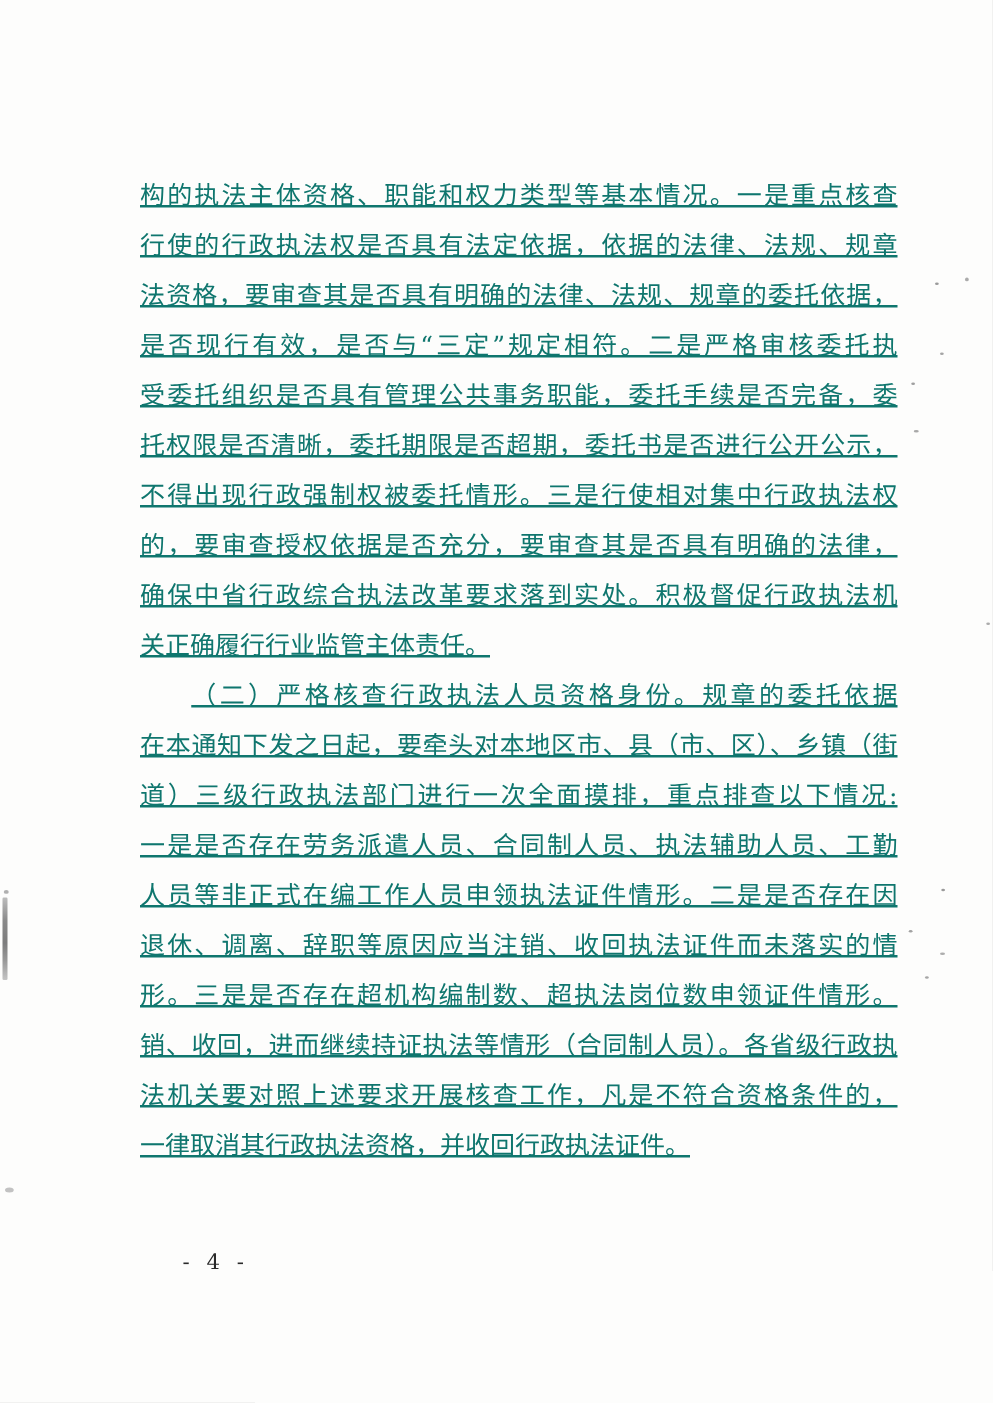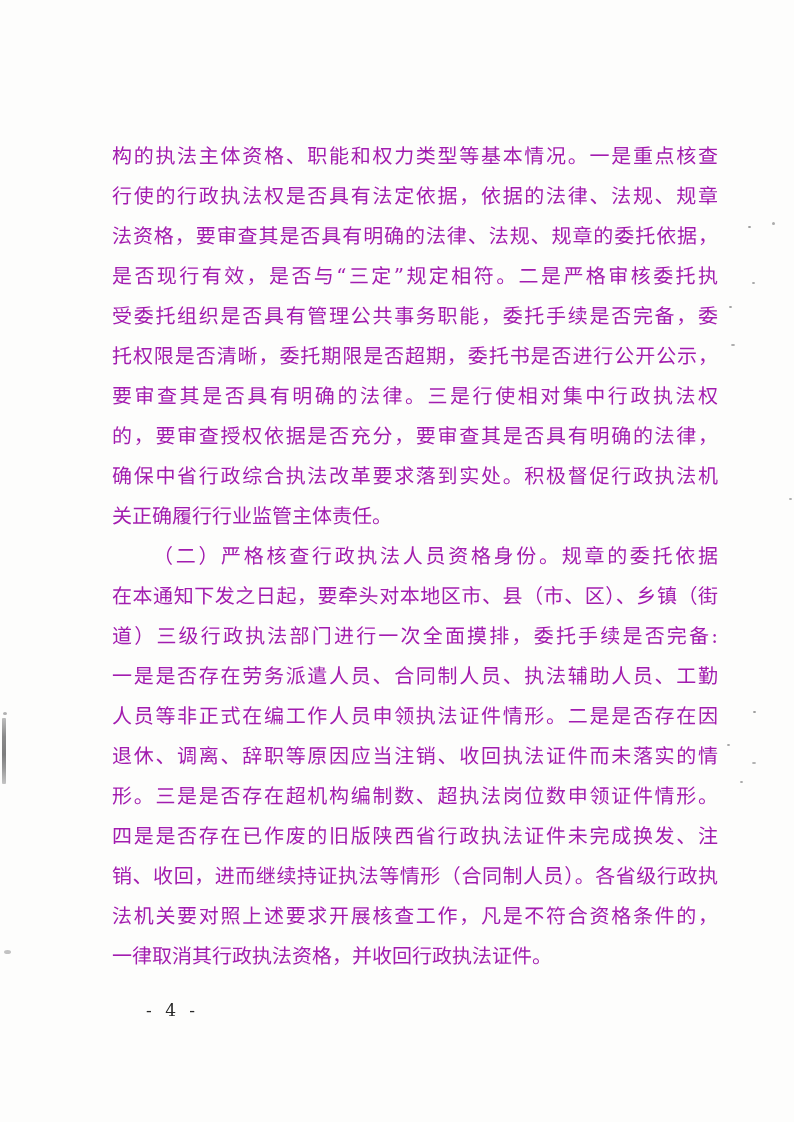--- a/index.html
+++ b/index.html
@@ -8,23 +8,24 @@
     width:794px; height:1122px;
     margin:0 auto;
     background:#fdfdfc;
     overflow:hidden;
     font-family:"DejaVu Serif","Liberation Serif",serif;
   }
   .body-text {
     position:absolute;
     left:112px; top:136px;
     width:606px;
-    color:#a21caf;
+    color:#0f766e;
     font-size:20px;
     line-height:40px;
+    text-decoration:underline;
   }
   .ln {
     height:40px;
     text-align:justify;
     text-align-last:justify;
     overflow:visible;
   }
   .ln.end { text-align:center; text-align-last:left; }
   .ln.indent { text-indent:41px; }
   .page-number {
@@ -47,32 +48,31 @@
 
 <div class="page">
 
   <div class="body-text">
     <div class="ln">构的执法主体资格、职能和权力类型等基本情况。一是重点核查</div>
     <div class="ln">行使的行政执法权是否具有法定依据，依据的法律、法规、规章</div>
     <div class="ln">法资格，要审查其是否具有明确的法律、法规、规章的委托依据，</div>
     <div class="ln">是否现行有效，是否与“三定”规定相符。二是严格审核委托执</div>
     <div class="ln">受委托组织是否具有管理公共事务职能，委托手续是否完备，委</div>
     <div class="ln">托权限是否清晰，委托期限是否超期，委托书是否进行公开公示，</div>
-    <div class="ln">要审查其是否具有明确的法律。三是行使相对集中行政执法权</div>
+    <div class="ln">不得出现行政强制权被委托情形。三是行使相对集中行政执法权</div>
     <div class="ln">的，要审查授权依据是否充分，要审查其是否具有明确的法律，</div>
     <div class="ln">确保中省行政综合执法改革要求落到实处。积极督促行政执法机</div>
     <div class="ln end">关正确履行行业监管主体责任。</div>
     <div class="ln indent">（二）严格核查行政执法人员资格身份。规章的委托依据</div>
     <div class="ln">在本通知下发之日起，要牵头对本地区市、县（市、区）、乡镇（街</div>
-    <div class="ln">道）三级行政执法部门进行一次全面摸排，委托手续是否完备:</div>
+    <div class="ln">道）三级行政执法部门进行一次全面摸排，重点排查以下情况:</div>
     <div class="ln">一是是否存在劳务派遣人员、合同制人员、执法辅助人员、工勤</div>
     <div class="ln">人员等非正式在编工作人员申领执法证件情形。二是是否存在因</div>
     <div class="ln">退休、调离、辞职等原因应当注销、收回执法证件而未落实的情</div>
     <div class="ln">形。三是是否存在超机构编制数、超执法岗位数申领证件情形。</div>
-    <div class="ln">四是是否存在已作废的旧版陕西省行政执法证件未完成换发、注</div>
     <div class="ln">销、收回，进而继续持证执法等情形（合同制人员）。各省级行政执</div>
     <div class="ln">法机关要对照上述要求开展核查工作，凡是不符合资格条件的，</div>
     <div class="ln end">一律取消其行政执法资格，并收回行政执法证件。</div>
   </div>
 
   <div class="page-number">- 4 -</div>
 
   <div class="artifact streak"></div>
   <div class="artifact speck" style="left:3px;top:712px;width:4px;height:3px;background:#b0b0b0;"></div>
   <div class="artifact speck" style="left:4px;top:950px;width:7px;height:4px;background:#c2c2c2;"></div>

